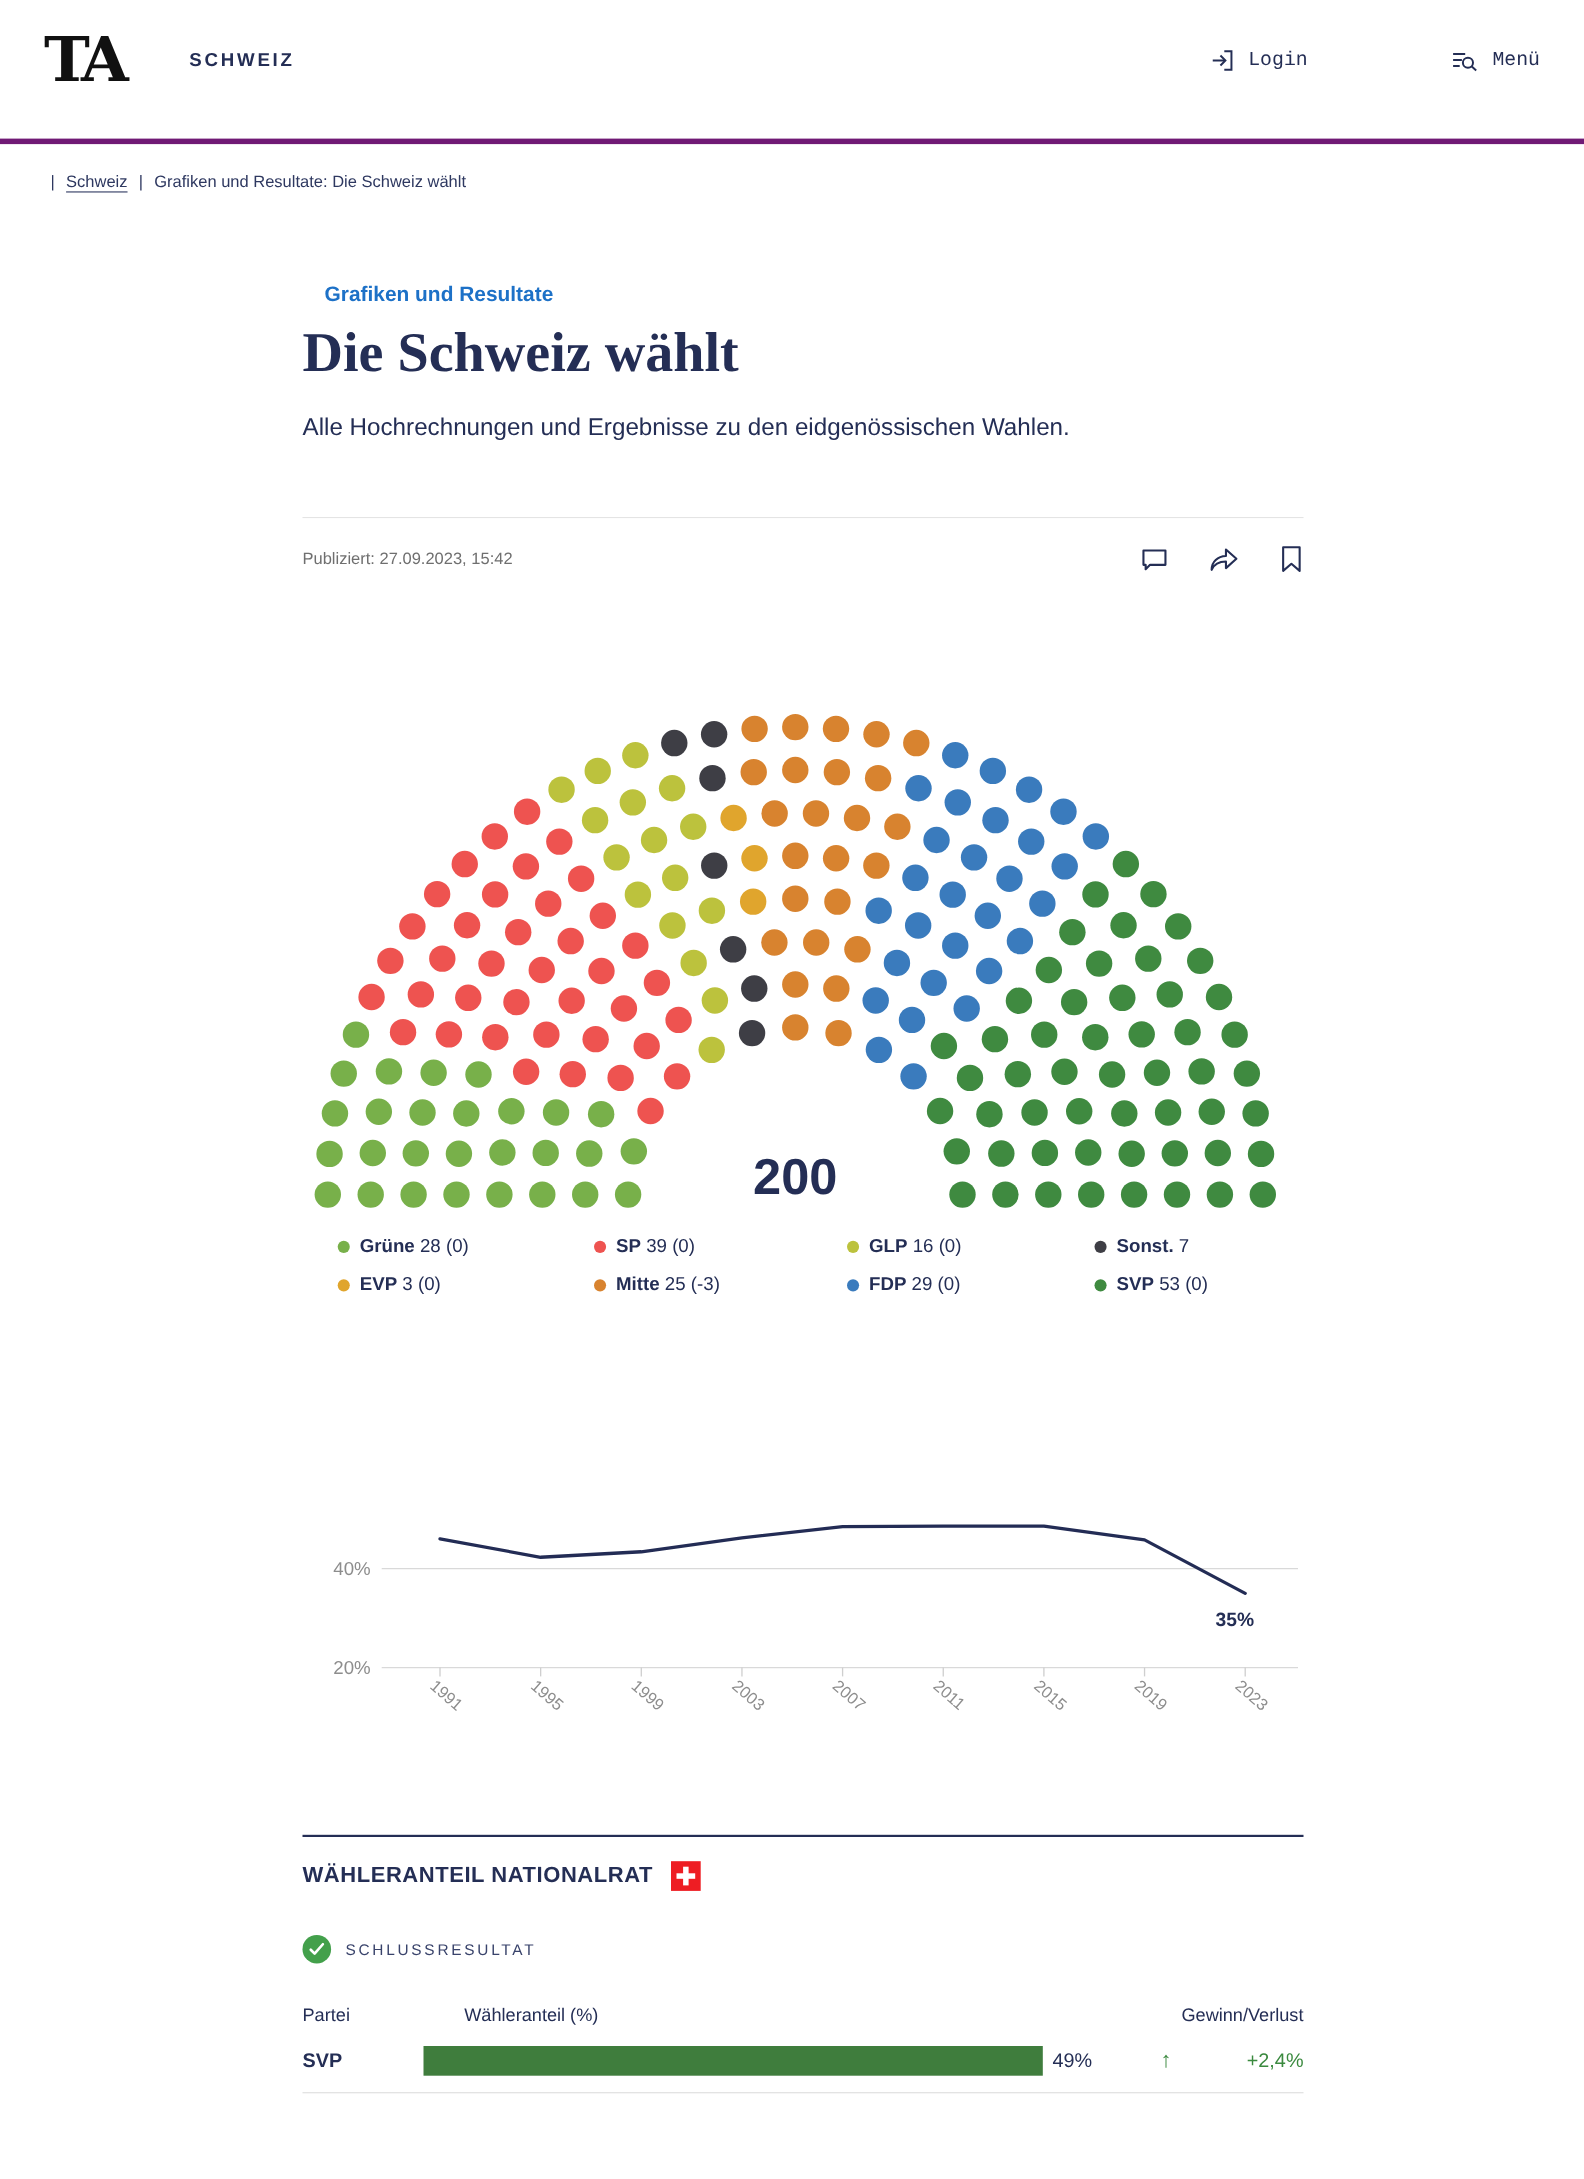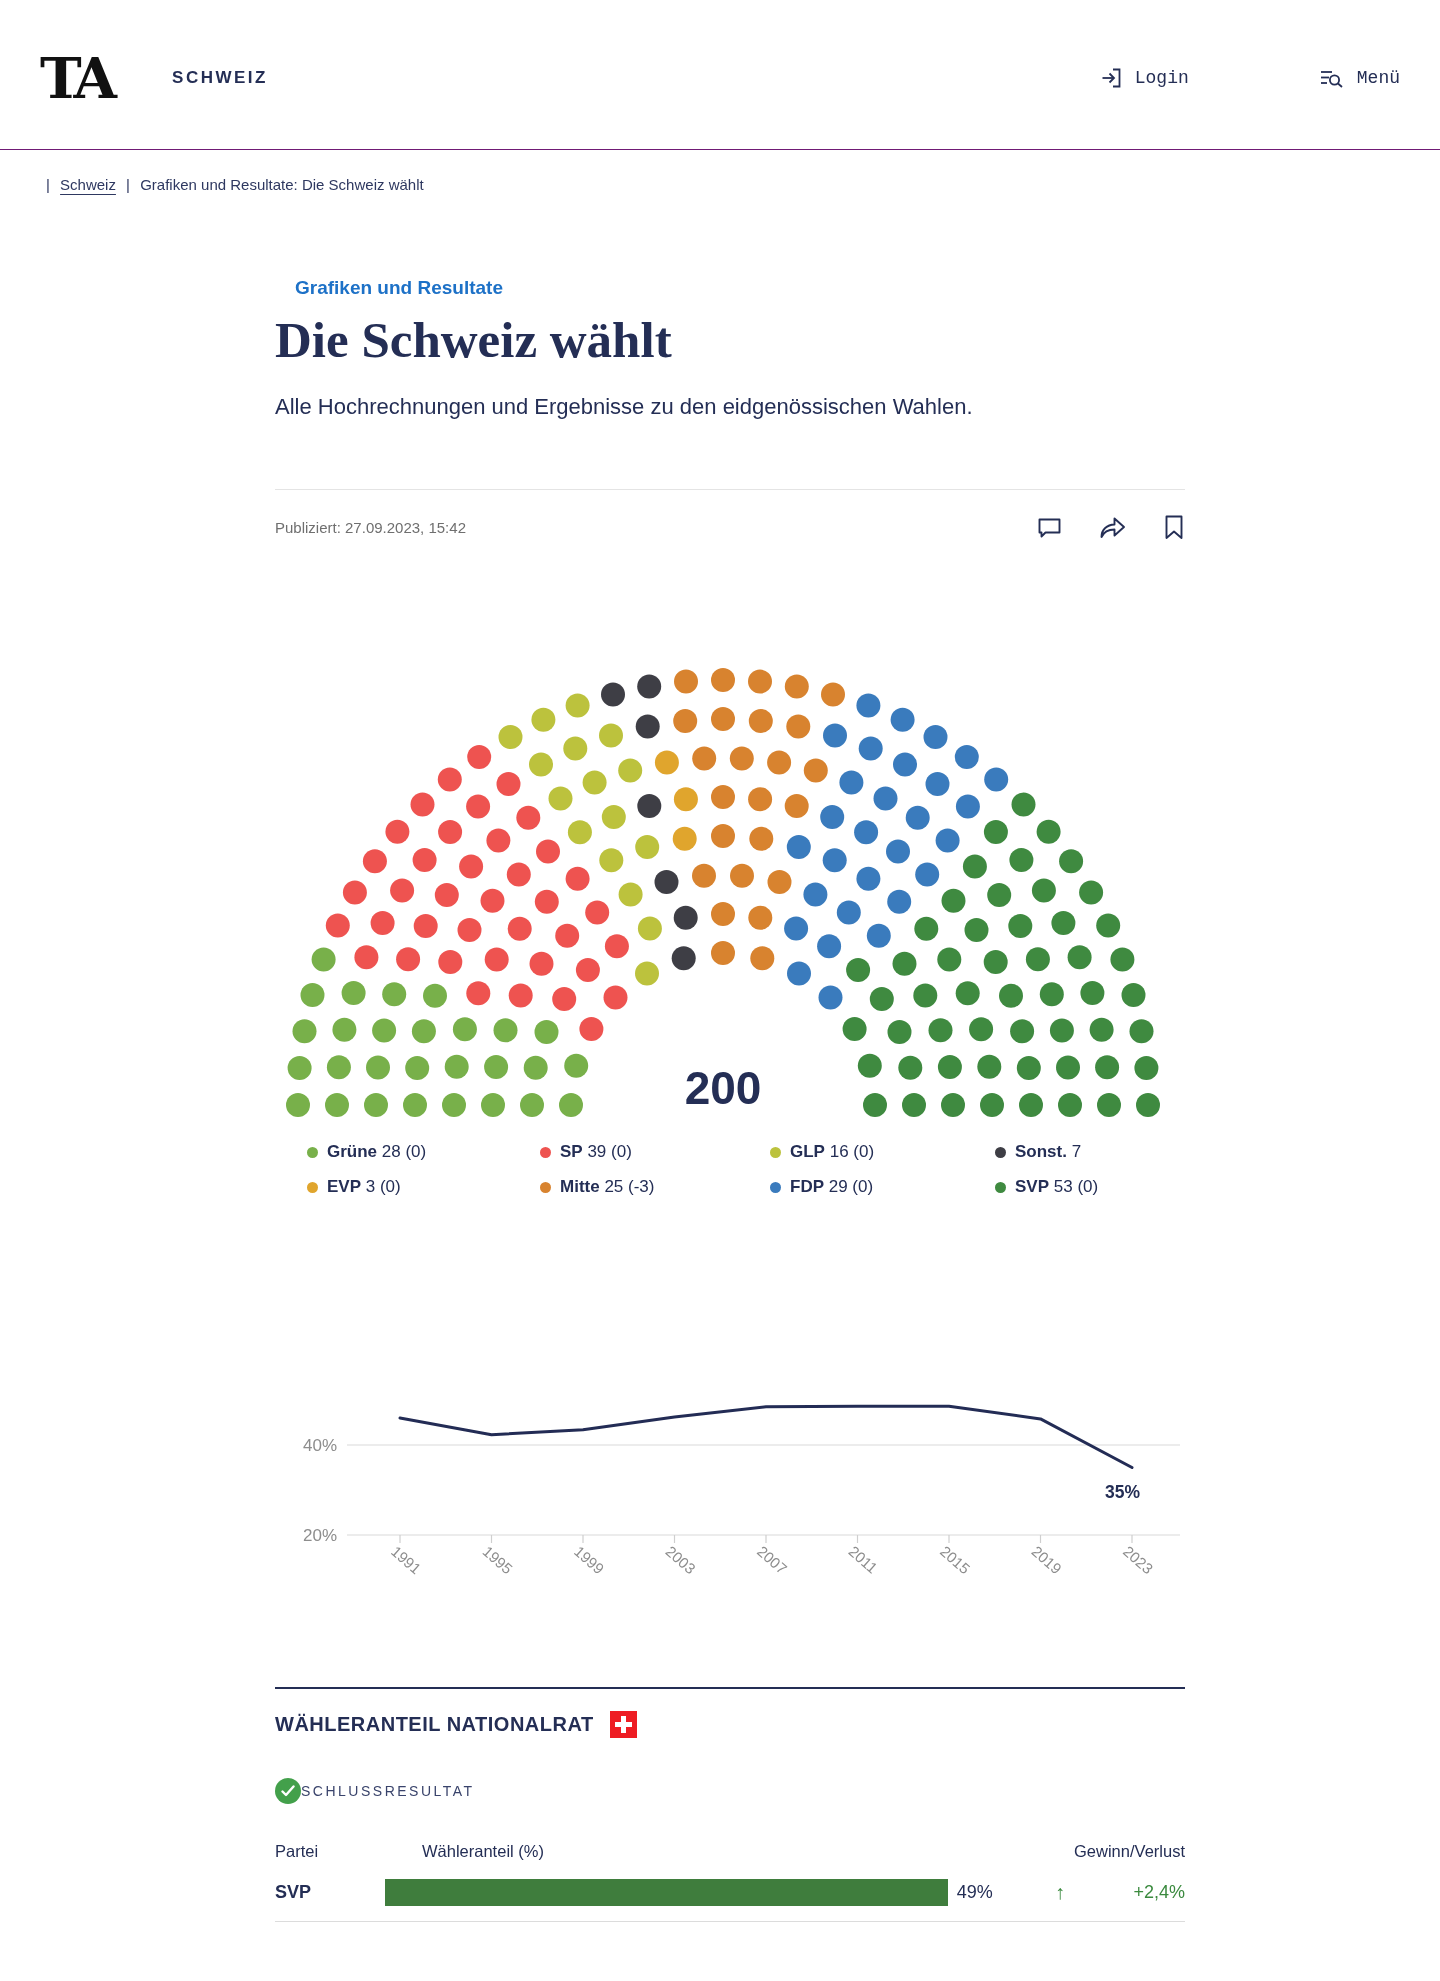--- a/index.html
+++ b/index.html
@@ -4,21 +4,21 @@
 <style>
   * { margin:0; padding:0; box-sizing:border-box; }
   html,body { background:#fff; }
   body {
     width:1440px; height:1981px; overflow:hidden; position:relative;
     font-family:"Liberation Sans", sans-serif; color:#242e55;
   }
   
   .site-header {
     display:flex; align-items:center;
-    padding:47px 40px 40px 40px; border-bottom:1px solid #701a75;
+    padding:24px 40px 40px 40px; border-bottom:5px solid #701a75;
   }
   .logo {
     font-family:"DejaVu Serif", serif; font-weight:700; font-size:56px;
     line-height:62px; letter-spacing:-5px; color:#111; cursor:pointer;
   }
   .section-label { margin-left:60px; font-size:17px; font-weight:700; letter-spacing:2.5px; }
   .header-actions { margin-left:auto; display:flex; align-items:center; gap:130px; }
   .header-btn { display:flex; align-items:center; gap:12px; font-size:18px; color:#242e55; cursor:pointer;font-family:Liberation Mono, monospace; }
   .header-btn svg { display:block; }
   
@@ -48,21 +48,21 @@
   
   .line-svg { display:block; margin-top:188px; width:910px; height:260px; }
   
   .section-rule { border-top:2px solid #242e55; margin-top:42px; }
   .section-head { margin-top:22px; display:flex; align-items:center; gap:16px; }
   .section-title { font-size:20px; font-weight:700; letter-spacing:.5px; }
   .swiss-flag { width:27px; height:27px; background:#ee1d23; position:relative; flex:none; }
   .swiss-flag:before, .swiss-flag:after { content:""; position:absolute; background:#fff; }
   .swiss-flag:before { left:11px; top:5px; width:5px; height:17px; }
   .swiss-flag:after { left:5px; top:11px; width:17px; height:5px; }
-  .status-row { margin-top:40px; display:flex; align-items:center; }
+  .status-row { margin-top:40px; display:flex; align-items:center; gap:13px; }
   .status-check { width:26px; height:26px; border-radius:50%; background:#43a04b; display:flex; align-items:center; justify-content:center; flex:none; }
   .status-label { font-size:14px; letter-spacing:2.5px; color:#39436b; font-weight:500; }
   .thead { margin-top:38px; display:grid; grid-template-columns:110px 1fr auto; font-size:16.5px; color:#242e55;gap:37px; }
   .thead .th-right { text-align:right; }
   .trow { margin-top:18px; display:flex; align-items:center; }
   .trow .party { width:110px; font-size:18px; font-weight:700; }
   .bar { height:27px; background:#3f7d3d; }
   .share-label { margin-left:9px; font-size:18px; }
   .trend-arrow { margin-left:auto; font-size:20px; font-weight:700; color:#3b8a3f; }
   .change-label { margin-left:44px; width:76px; text-align:right; font-size:18px; color:#3b8a3f; }

